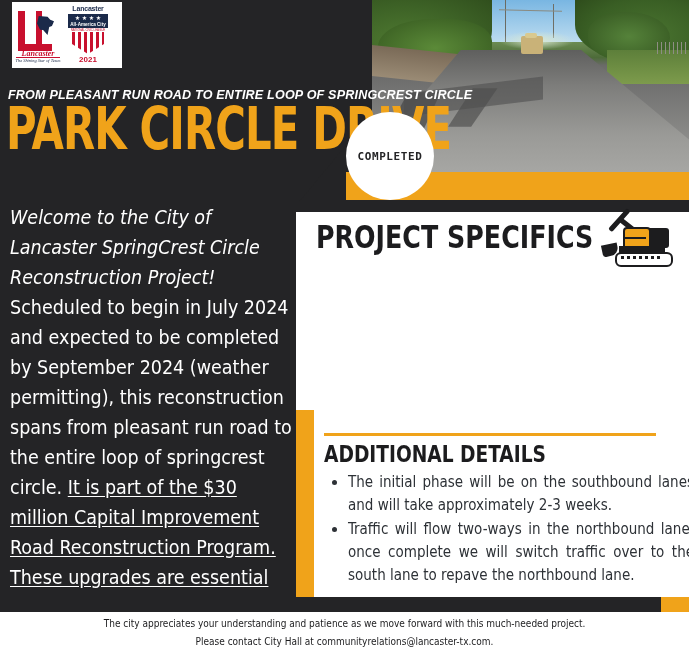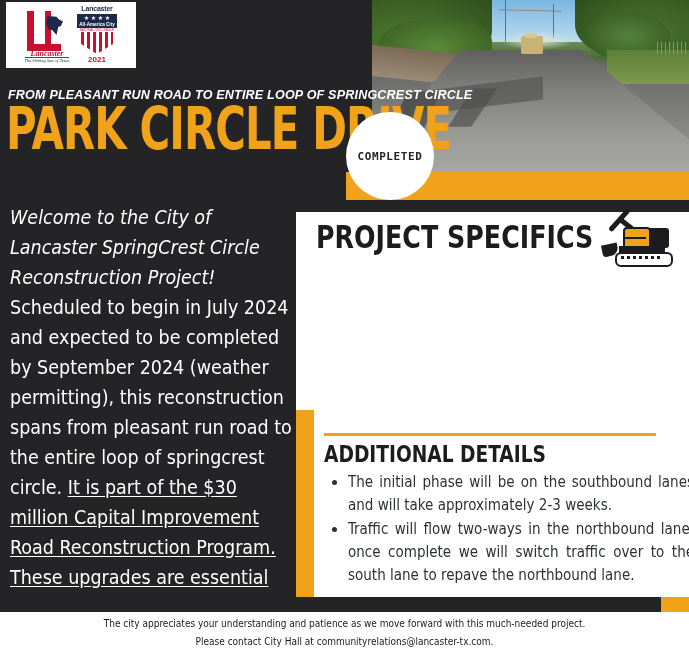--- a/index.html
+++ b/index.html
@@ -70,23 +70,23 @@
     background:repeating-linear-gradient(90deg,#8e8e84 0 1px,transparent 1px 4px);}
 
   
   .header-dark{
     position:absolute;left:0;top:0;width:372px;height:192px;
     background:#242426;
   }
 
   
   .logo-card{
-    position:absolute;left:6px;top:2px;width:130px;height:66px;
+    position:absolute;left:12px;top:2px;width:110px;height:66px;
     background:#ffffff;
-    display:flex;align-items:center;justify-content:center;
+    display:flex;align-items:center;justify-content:flex-start;
   }
   .logo-lancaster{position:relative;width:52px;height:60px;}
   .ll-v{position:absolute;left:6px;top:6px;width:7px;height:40px;background:#c8102e;}
   .ll-h{position:absolute;left:6px;top:39px;width:34px;height:7px;background:#c8102e;}
   .ll-v2{position:absolute;left:24px;top:6px;width:6px;height:34px;background:#c8102e;}
   .ll-tx{position:absolute;left:25px;top:11px;width:17px;height:19px;background:#1b2a4a;
      clip-path:polygon(10% 0,62% 4%,78% 20%,100% 28%,88% 52%,72% 58%,62% 100%,36% 74%,18% 72%,0 40%);}
   .ll-name{position:absolute;left:2px;top:44px;width:48px;text-align:center;
      font-family:"Liberation Serif",serif;font-weight:bold;font-style:italic;
      font-size:8px;color:#c8102e;line-height:9px;}

